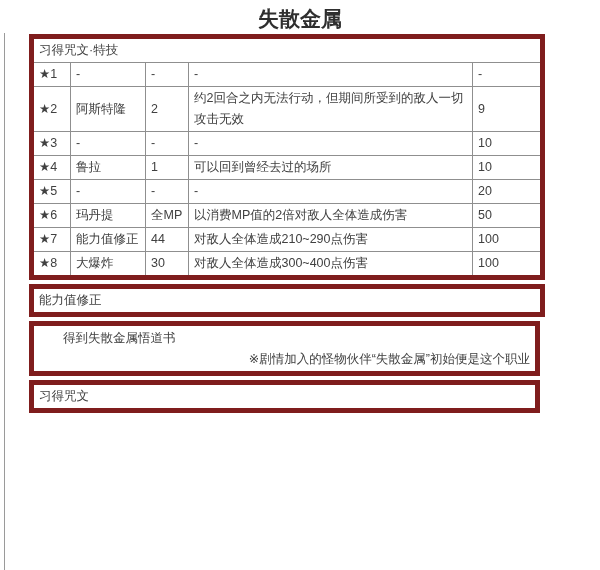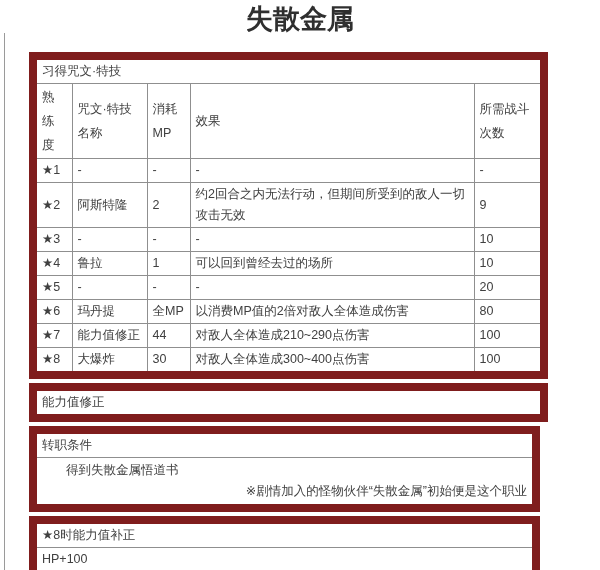--- a/index.html
+++ b/index.html
@@ -12,34 +12,34 @@
     color: #404040;
     font-size: 12.5px;
   }
   .page-left-rule {
     position: absolute;
     left: 4px; top: 33px;
     width: 1px; height: 537px;
     background: #9a9a9a;
   }
   .page-title {
-    margin: 7px 0 21px 0;
+    margin: 7px 0 3px 0;
     text-align: center;
-    font-size: 27px;
+    font-size: 21px;
     line-height: 24px;
     font-weight: bold;
     color: #2f2f2f;
   }
   .content { margin-left: 29px; width: 512px; }
   table {
     border-collapse: collapse;
     table-layout: fixed;
     width: 511px;
     margin: 0 0 4px 0;
-    border: 8px solid #7f1d1d;
+    border: 5px solid #7f1d1d;
   }
   td {
     border: 1px solid #8f8f8f;
     padding: 1px 5px;
     line-height: 21px;
     text-align: left;
     vertical-align: middle;
     font-weight: normal;
     overflow: hidden;
     word-break: break-all;
@@ -78,27 +78,20 @@
       <col class="c-level">
         <col class="c-name">
         <col class="c-mp">
         <col class="c-effect">
         <col class="c-battles">
     </colgroup>
     <tbody>
       <tr class="section-row">
         <td colspan="5">习得咒文·特技</td>
       </tr>
-      <tr class="spells-header">
-        <td>熟练度</td>
-        <td>咒文·特技名称</td>
-        <td>消耗MP</td>
-        <td>效果</td>
-        <td>所需战斗次数</td>
-      </tr>
       <tr class="data-row">
         <td>★1</td>
         <td>-</td>
         <td>-</td>
         <td>-</td>
         <td>-</td>
       </tr>
       <tr class="data-row">
         <td>★2</td>
         <td>阿斯特隆</td>
@@ -125,21 +118,21 @@
         <td>-</td>
         <td>-</td>
         <td>-</td>
         <td>20</td>
       </tr>
       <tr class="data-row">
         <td>★6</td>
         <td>玛丹提</td>
         <td>全MP</td>
         <td>以消费MP值的2倍对敌人全体造成伤害</td>
-        <td>80</td>
+        <td>50</td>
       </tr>
       <tr class="data-row">
         <td>★7</td>
         <td>能力值修正</td>
         <td>44</td>
         <td>对敌人全体造成210~290点伤害</td>
         <td>100</td>
       </tr>
       <tr class="data-row">
         <td>★8</td>
@@ -163,42 +156,29 @@
     </colgroup>
     <tbody>
       <tr class="section-row">
         <td colspan="7">能力值修正</td>
       </tr>
     </tbody>
   </table>
 
   <table>
     <tbody>
-      <tr class="section-row">
-        <td>转职条件</td>
-      </tr>
       <tr class="jobchange-body">
         <td>
           <div>得到失散金属悟道书</div>
           <div class="center-line">※剧情加入的怪物伙伴“失散金属”初始便是这个职业</div>
         </td>
       </tr>
     </tbody>
   </table>
 
-  <table>
-    <tbody>
-      <tr class="section-row">
-        <td>★8时能力值补正</td>
-      </tr>
-      <tr class="data-row">
-        <td>HP+100</td>
-      </tr>
-    </tbody>
-  </table>
 
   <table>
     <tbody>
       <tr class="section-row">
         <td>习得咒文</td>
       </tr>
 
     </tbody>
   </table>
 

